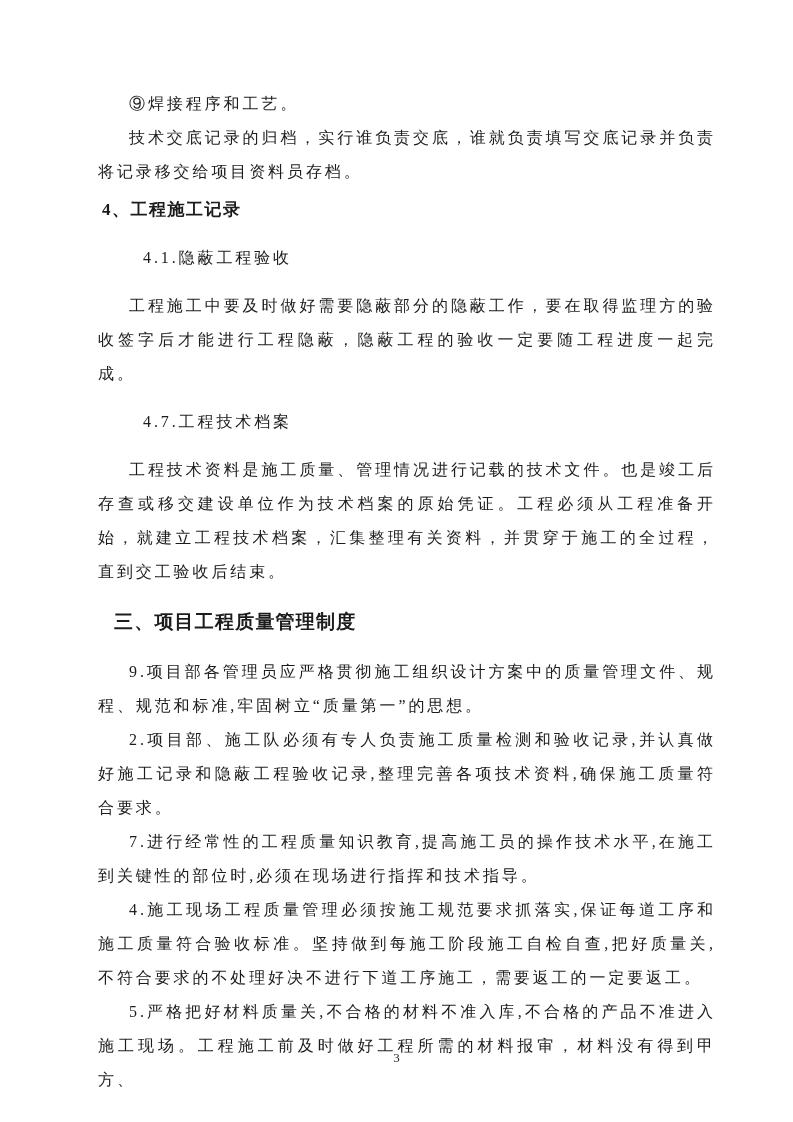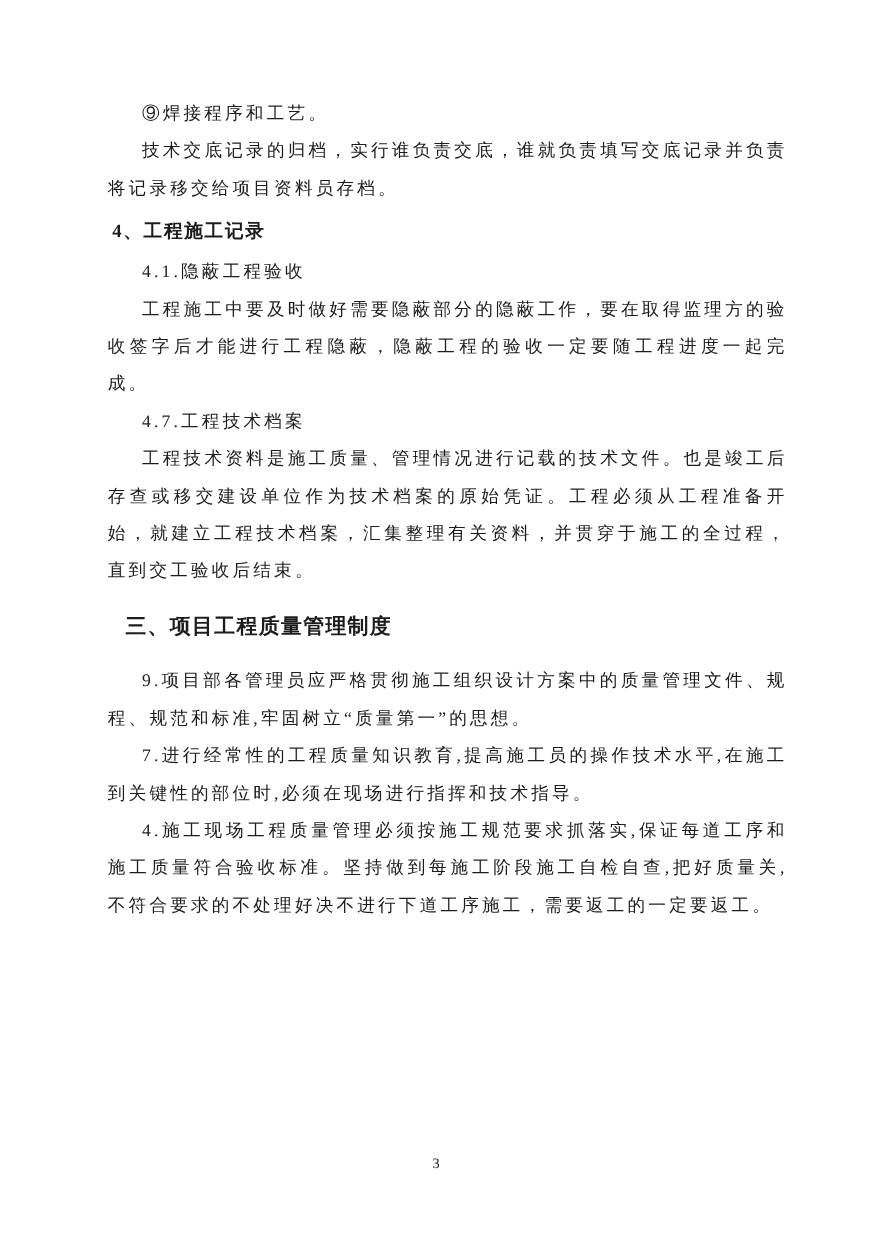--- a/index.html
+++ b/index.html
@@ -26,21 +26,21 @@
     margin: 0;
     font-size: 16px;
     line-height: 34px;
     letter-spacing: 2.9px;
     text-align: justify;
     text-justify: inter-ideograph;
     text-align-last: left;
     text-indent: 31px;
   }
   .subheading {
-    margin: 0;
+    margin: 14px;
     font-size: 16px;
     line-height: 34px;
     letter-spacing: 2.9px;
     text-align: left;
     text-indent: 31px;
   }
   .h2 {
     margin: 4px;
     font-size: 17px;
     font-weight: bold;
@@ -74,19 +74,21 @@
   <div class="doc">
     <p class="para">⑨焊接程序和工艺。</p>
     <p class="para">技术交底记录的归档，实行谁负责交底，谁就负责填写交底记录并负责将记录移交给项目资料员存档。</p>
     <p class="h2">4、工程施工记录</p>
     <p class="subheading">4.1.隐蔽工程验收</p>
     <p class="para">工程施工中要及时做好需要隐蔽部分的隐蔽工作，要在取得监理方的验收签字后才能进行工程隐蔽，隐蔽工程的验收一定要随工程进度一起完成。</p>
     <p class="subheading">4.7.工程技术档案</p>
     <p class="para">工程技术资料是施工质量、管理情况进行记载的技术文件。也是竣工后存查或移交建设单位作为技术档案的原始凭证。工程必须从工程准备开始，就建立工程技术档案，汇集整理有关资料，并贯穿于施工的全过程，直到交工验收后结束。</p>
     <p class="h1">三、项目工程质量管理制度</p>
     <p class="para">9.项目部各管理员应严格贯彻施工组织设计方案中的质量管理文件、规程、规范和标准,牢固树立“质量第一”的思想。</p>
+    <p class="para">2.项目部、施工队必须有专人负责施工质量检测和验收记录,并认真做好施工记录和隐蔽工程验收记录,整理完善各项技术资料,确保施工质量符合要求。</p>
     <p class="para">7.进行经常性的工程质量知识教育,提高施工员的操作技术水平,在施工到关键性的部位时,必须在现场进行指挥和技术指导。</p>
     <p class="para">4.施工现场工程质量管理必须按施工规范要求抓落实,保证每道工序和施工质量符合验收标准。坚持做到每施工阶段施工自检自查,把好质量关,不符合要求的不处理好决不进行下道工序施工，需要返工的一定要返工。</p>
+    <p class="para">5.严格把好材料质量关,不合格的材料不准入库,不合格的产品不准进入施工现场。工程施工前及时做好工程所需的材料报审，材料没有得到甲方、</p>
   </div>
   <div class="footer">
     <span>3</span>
   </div>
 </div>
 
 </body></html>

